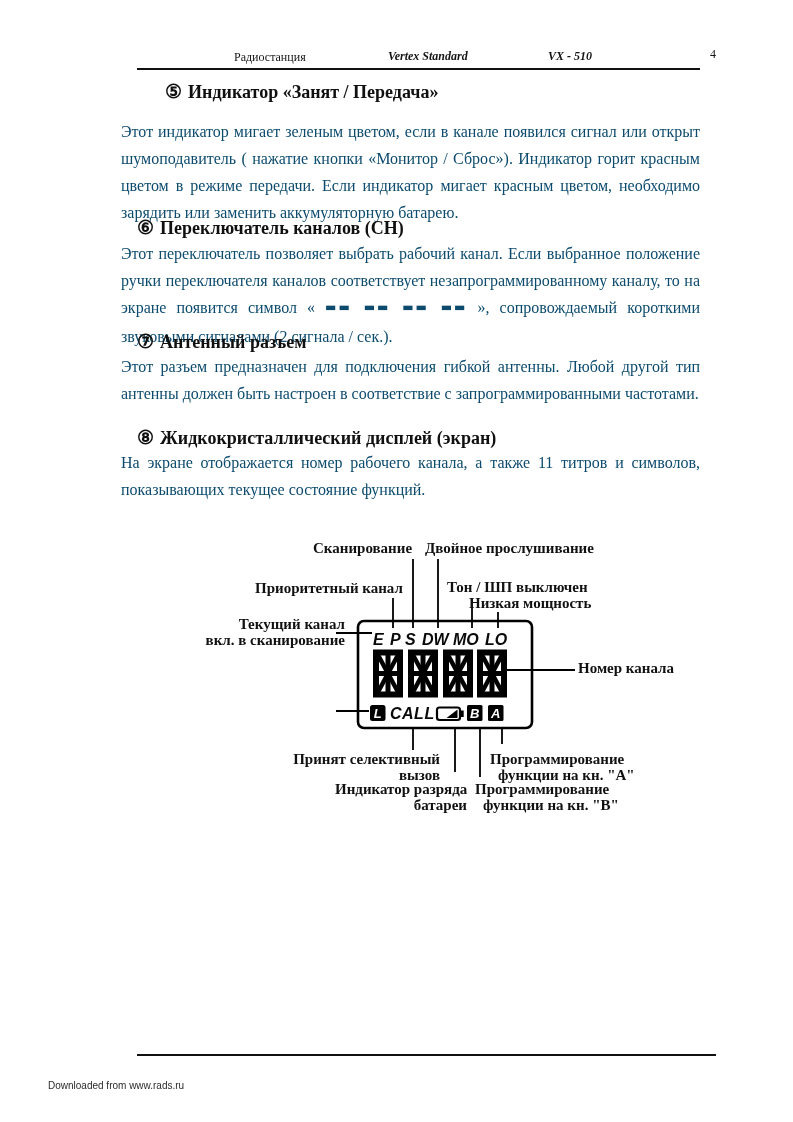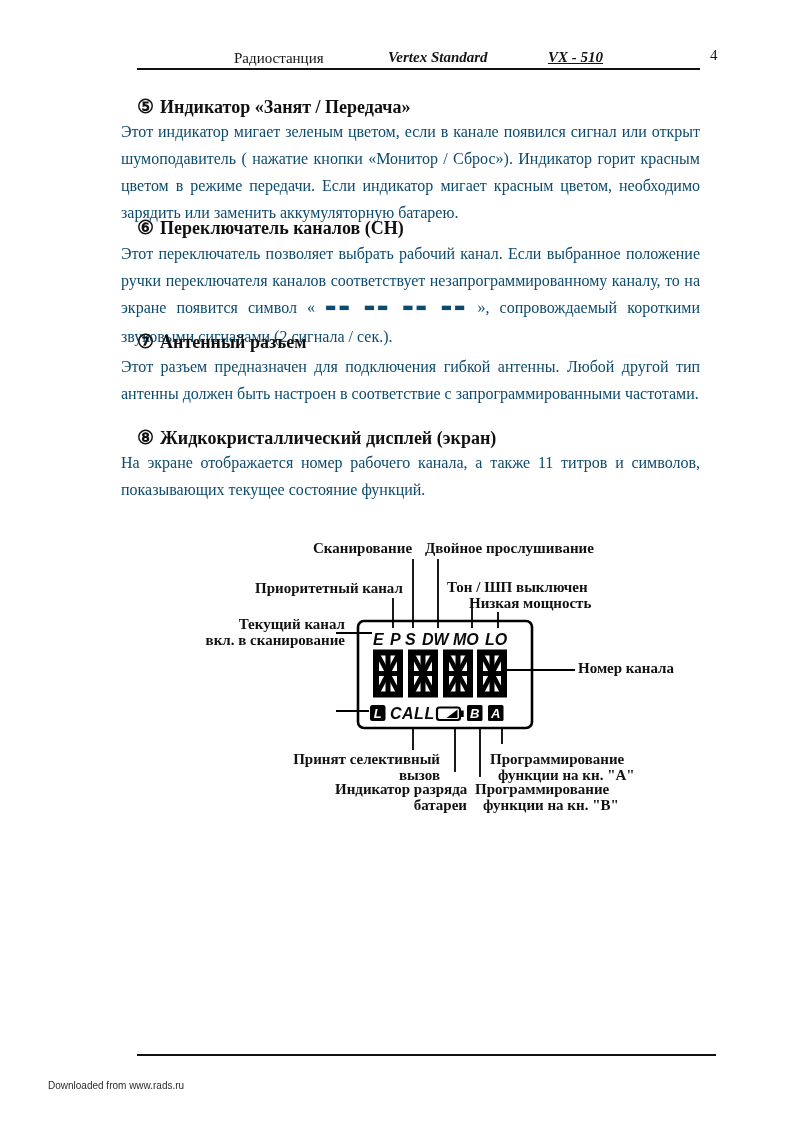--- a/index.html
+++ b/index.html
@@ -2,21 +2,21 @@
 <html><head>
 <meta charset="utf-8">
 <style>
   html,body{margin:0;padding:0;}
   body{
     width:793px;height:1122px;position:relative;background:#ffffff;
     font-family:"Liberation Serif", serif;color:#141414;overflow:hidden;
   }
   .abs{position:absolute;}
   
-  .hdr-text{font-size:15px;white-space:nowrap;}
+  .hdr-text{font-size:12px;white-space:nowrap;}
   .bold-ital{font-weight:bold;font-style:italic;}
   .rule{position:absolute;height:2px;background:#111;}
   
   .sec-heading{
     position:absolute;left:137px;width:579px;
     font-weight:bold;font-size:18px;white-space:nowrap;color:#101010;
   }
   .sec-num{font-size:19px;margin-right:6px;}
   .sec-body{
     position:absolute;left:121px;width:579px;
@@ -39,25 +39,25 @@
   .footer-text{
     position:absolute;left:48px;top:1080px;
     font-family:"Liberation Sans", sans-serif;font-size:10px;color:#2b2b2b;
   }
 </style>
 </head>
 <body>
 
 <div class="abs hdr-text" style="left:234px;top:50px;">Радиостанция</div>
 <div class="abs hdr-text bold-ital" style="left:388px;top:49px;">Vertex Standard</div>
-<div class="abs hdr-text bold-ital" style="left:548px;top:49px;text-decoration:underline;">VX - 510</div>
+<div class="abs hdr-text bold-ital" style="left:548px;top:49px;">VX - 510</div>
 <div class="abs hdr-text" style="left:710px;top:47px;">4</div>
 <div class="rule" style="left:137px;top:68px;width:563px;"></div>
 
-<div class="sec-heading" style="top:95px;">
+<div class="sec-heading" style="top:80px;margin-left:28px;">
   <span class="sec-num">⑤</span><span>Индикатор «Занят / Передача»</span>
 </div>
 <div class="sec-body" style="top:118px;">Этот индикатор мигает зеленым цветом, если в канале появился сигнал или открыт шумоподавитель ( нажатие кнопки «Монитор / Сброс»). Индикатор горит красным цветом в режиме передачи. Если индикатор мигает красным цветом, необходимо зарядить или заменить аккумуляторную батарею.</div>
 
 <div class="sec-heading" style="top:216px;">
   <span class="sec-num">⑥</span><span>Переключатель каналов (CH)</span>
 </div>
 <div class="sec-body" style="top:240px;"><span>Этот переключатель позволяет выбрать рабочий канал. Если выбранное положение ручки переключателя каналов соответствует незапрограммированному каналу, то на экране появится символ « </span><span class="dash-symbol">▬▬ ▬▬ ▬▬ ▬▬</span><span> », сопровождаемый короткими звуковыми сигналами (2 сигнала / сек.).</span></div>
 
 <div class="sec-heading" style="top:330px;">

